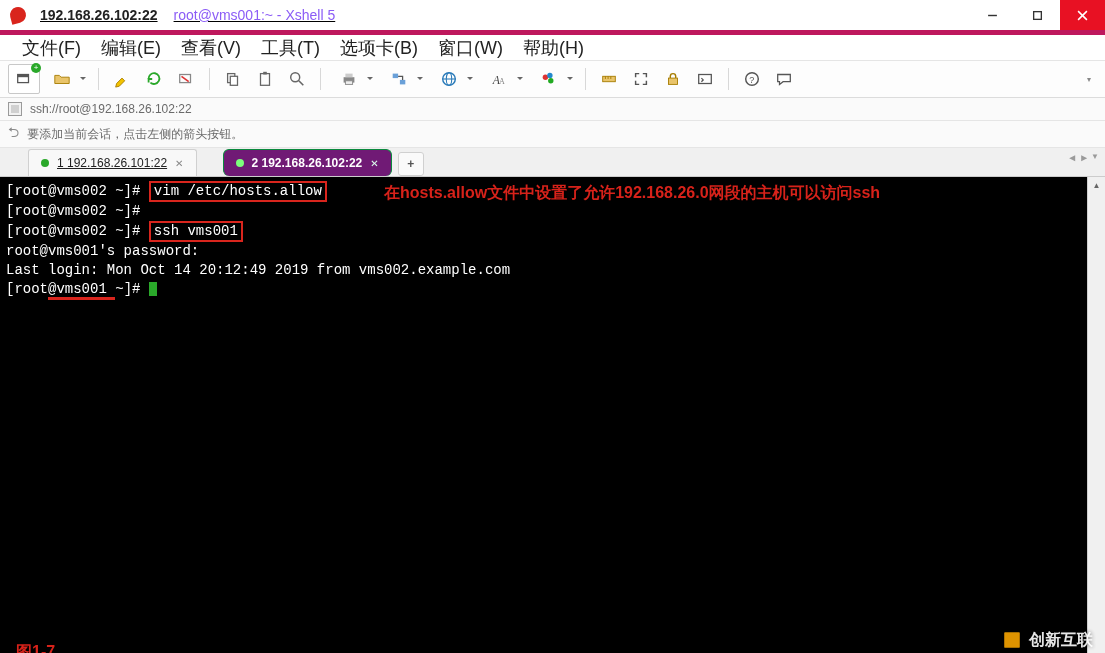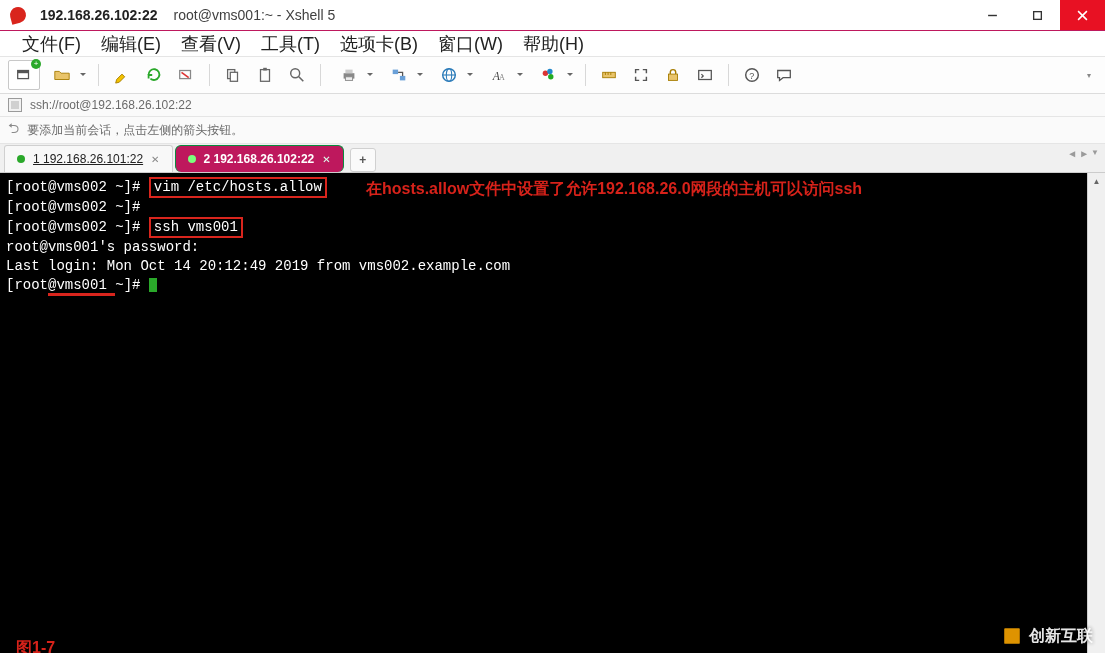--- a/index.html
+++ b/index.html
@@ -14,31 +14,32 @@
     position: relative;
   }
 
   
   .titlebar {
     height: 30px;
     background: #ffffff;
     display: flex;
     align-items: center;
     padding-left: 10px;
-    border-bottom: 1px solid #be185d;
+    border-bottom: 5px solid #be185d;
+    text-decoration: underline;
   }
   .titlebar .app-icon {
     width: 16px; height: 16px;
     background: #d9251d;
     border-radius: 50% 50% 50% 0;
     transform: rotate(-15deg);
     margin-right: 14px;
   }
   .titlebar .title-main { font-weight: 700; color: #222; font-size: 14px; }
-  .titlebar .title-sub  { color: #404040; font-size: 14px; margin-left: 16px; }
+  .titlebar .title-sub  { color: #8b5cf6; font-size: 14px; margin-left: 16px; }
   .win-ctrls { margin-left: auto; display: flex; }
   .win-btn {
     width: 45px; height: 30px; display:flex; align-items:center; justify-content:center;
     color:#444;
   }
   .win-btn.close { background:#e81123; color:#fff; }
   .win-btn svg { width:11px; height:11px; }
 
   
   .menubar {
@@ -115,27 +116,27 @@
 
   
   .tabbar{
     height:28px; background:#f0f0f0; border-bottom:1px solid #cccccc;
     display:flex; align-items:flex-end; padding-left:4px; position:relative;
   }
   .tab{
     height:26px; display:flex; align-items:center; gap:8px;
     padding:0 12px; border:1px solid #d0d0d0; border-bottom:none;
     background:#f8f8f8; margin-right:2px; border-radius:3px 3px 0 0;
-    font-size:12px; color:#222;
+    font-size:12px; color:#222;margin-left:24px;
   }
   .tab .dot{ width:8px;height:8px;border-radius:50%; }
   .tab .dot.g{ background:#2aa82a; }
   .tab .close-x{ color:#888; font-size:10px; }
   .tab.active{
-    background:#be185d; color:#fff; border-color:#0b8a3e;border-radius:6px;
+    background:#701a75; color:#fff; border-color:#0b8a3e;border-radius:6px;
   }
   .tab.active .dot{ background:#7cff7c; }
   .tab.active .label{ font-weight:700; text-decoration: none; }
   .tab .label { }
   .tab-add{
     width:24px;height:22px;border:1px solid #d0d0d0;background:#fafafa;
     display:flex;align-items:center;justify-content:center;border-radius:3px;
     margin-left:4px; color:#555; font-weight:700;
   }
   .tab-nav{
@@ -388,21 +389,21 @@
 <span>root@vms001's password:</span>
 <span>Last login: Mon Oct 14 20:12:49 2019 from vms002.example.com</span>
 <span>[root</span><span class="uline">@vms001 </span><span>~]# </span><span class="cursor"></span></div>
 
   <div class="scrollbar">
     <div class="arrow">▲</div>
     <div class="track"></div>
     <div class="arrow bot">▼</div>
   </div>
 
-  <div class="anno" style="left:366px; top:6px;">在hosts.allow文件中设置了允许192.168.26.0网段的主机可以访问ssh</div>
+  <div class="anno" style="left:384px; top:6px;">在hosts.allow文件中设置了允许192.168.26.0网段的主机可以访问ssh</div>
   <div class="anno" style="left:16px;  bottom:8px;">图1-7</div>
 
   <div class="watermark">
     <span class="logo"></span>
     <span>创新互联</span>
   </div>
 </div>
 
 <div class="statusbar">
   <span>仅将文本发送到当前选项卡</span>

